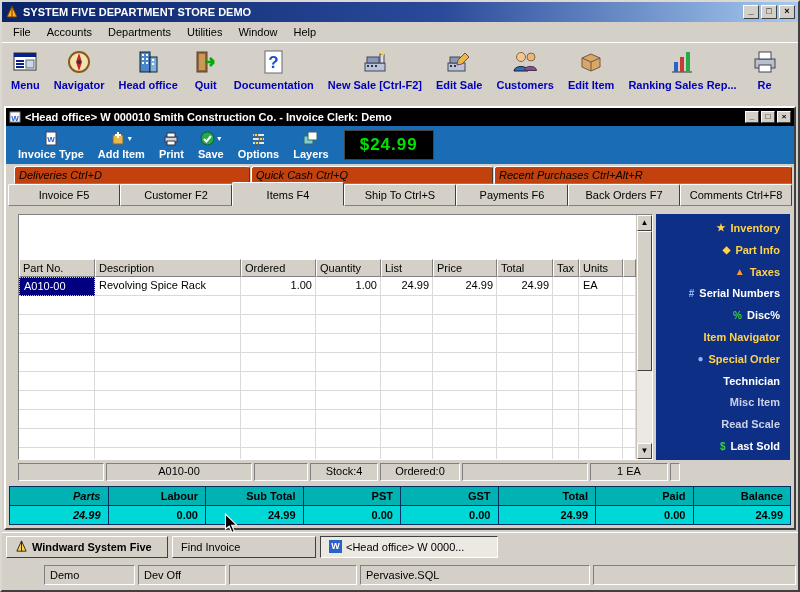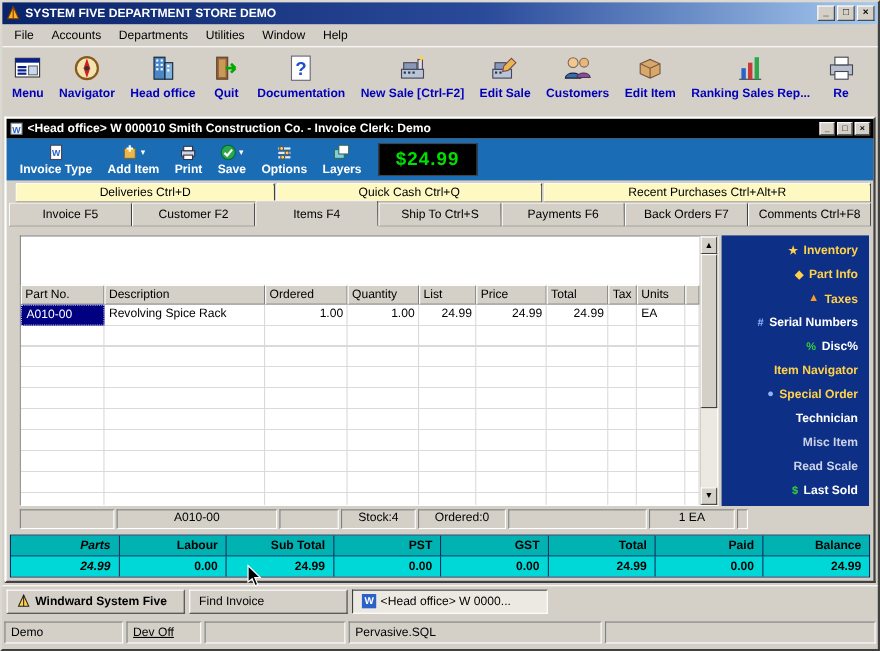--- a/index.html
+++ b/index.html
@@ -39,22 +39,22 @@
   .inv-toolbar { height:38px; background:#1a6cb5; display:flex; align-items:center; padding:0 5px; }
   .itb-btn { display:flex; flex-direction:column; align-items:center; padding:1px 7px; color:#fff; }
   .itb-top { height:16px; display:flex; align-items:center; }
   .itb-label { font-weight:bold; margin-top:1px; white-space:nowrap; }
   .caret { font-size:8px; color:#fff; margin-left:2px; }
   .price-box { background:#000; color:#00e000; font-weight:bold; font-size:17px;
                padding:4px 15px; margin-left:8px; border:1px solid #444; letter-spacing:1px; }
 
   
   .tabs-top { height:20px; display:flex; align-items:flex-end; padding:2px 2px 0 8px; gap:1px; }
-  .tab { background:#fef9c3; border:1px solid; border-color:#fff #404040 #808080 #fff;
-         border-radius:3px 3px 0 0; text-align:center; padding:2px 4px; white-space:nowrap; overflow:hidden; }
+  .tab { background:#c2410c; border:1px solid; border-color:#fff #404040 #808080 #fff;
+         border-radius:3px 3px 0 0; padding:2px 4px; white-space:nowrap; overflow:hidden;font-style:italic; }
   .tab.w1 { flex:0 0 236px; } .tab.w2 { flex:0 0 242px; } .tab.w3 { flex:1; }
   .tabs-main { height:22px; display:flex; padding:0 2px; }
   .tab2 { flex:1; background:#d4d0c8; border:1px solid; border-color:#fff #404040 #808080 #fff;
           border-radius:2px 2px 0 0; text-align:center; padding:4px 1px; white-space:nowrap; overflow:hidden; }
   .tab2.active { border-bottom-color:#d4d0c8; margin-top:-2px; padding-top:6px; position:relative; z-index:2; }
 
   
   .inv-content { flex:1; display:flex; padding:8px 4px 0 12px; min-height:0; }
   .grid-area { flex:1; display:flex; border:1px solid; border-color:#808080 #fff #fff #808080; background:#fff; min-width:0; }
   .grid-wrap { flex:1; display:flex; flex-direction:column; min-width:0; }
@@ -108,21 +108,21 @@
   .task-btn.b1 { width:162px; font-weight:bold; }
   .task-btn.b2 { width:144px; }
   .task-btn.b3 { width:178px; background:#ece9e2; border-color:#404040 #fff #fff #404040; }
   .wicon { width:13px; height:13px; background:#2a62c8; color:#fff; font-size:9px; font-weight:bold;
            text-align:center; line-height:13px; flex:0 0 auto; }
 
   
   .statusbar { height:30px; display:flex; align-items:center; gap:3px; padding:0 2px; }
   .status-panel { height:20px; border:1px solid; border-color:#808080 #fff #fff #808080;
                   padding:3px 5px; white-space:nowrap; overflow:hidden; }
-  .sp1{width:108px;} .sp2{width:68px;text-decoration:underline;} .sp3{width:128px;} .sp4{width:230px;} .sp5{flex:1;}
+  .sp1{width:91px;margin-left:40px;} .sp2{width:88px;} .sp3{width:128px;} .sp4{width:230px;} .sp5{flex:1;}
 
   .cursor { position:absolute; left:222px; top:511px; z-index:50; pointer-events:none; }
 </style>
 </head>
 <body>
 
 <div class="app">
 
   <div class="titlebar">
     <svg width="14" height="14" viewBox="0 0 14 14">

